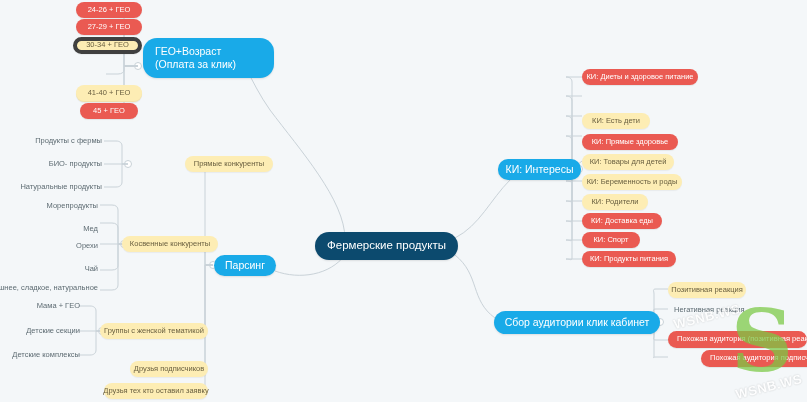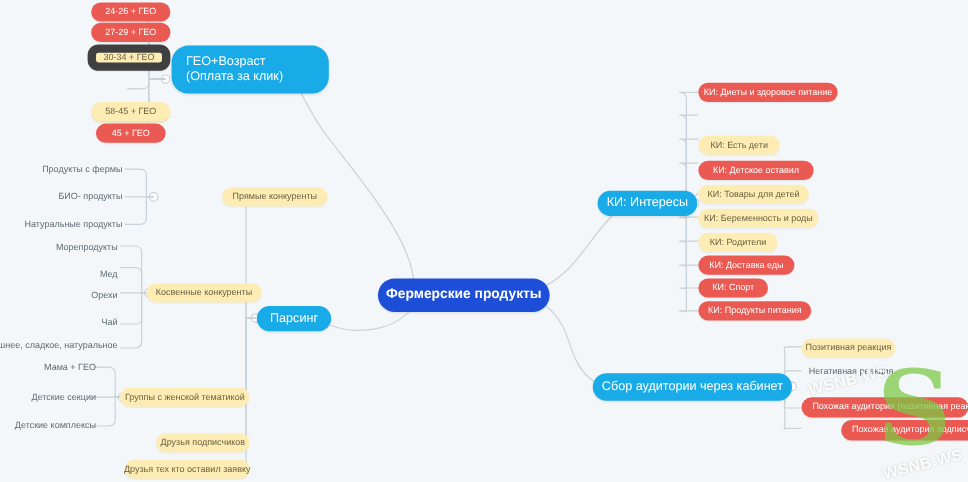--- a/index.html
+++ b/index.html
@@ -21,26 +21,25 @@
     white-space:nowrap;
     line-height:1.18;
     border-radius:11px;
     display:flex;
     align-items:center;
     justify-content:center;
     text-align:center;
   }
   
   .n-root{
-    background:#1d4ed8;color:#ffffff;
+    background:#0c4a6e;color:#ffffff;
     font-size:11.5px;
     padding:7px 15px;
     border-radius:16px;
     box-shadow:0 1px 2px rgba(0,0,0,.10);
-    font-weight:bold;
   }
   .n-blue{
     background:#19aae8;color:#ffffff;
     font-size:10.5px;
     padding:6px 13px;
     border-radius:14px;
     box-shadow:0 1px 2px rgba(0,0,0,.10);
   }
   .n-blue.multiline{white-space:normal;text-align:left;justify-content:flex-start;line-height:1.25;}
   .n-red{
@@ -61,21 +60,21 @@
     background:transparent;color:#5d6b72;
     font-size:7.5px;
     padding:3px 6px;
     border-radius:0;
   }
   .n-outline{
     background:#fdedb4;color:#6a6040;
     font-size:7.5px;
     padding:4px 9px;
     border-radius:9px;
-    border:7px solid #404040;
+    border:4px solid #404040;
     box-shadow:0 1px 1px rgba(0,0,0,.05);
   }
 
   
   .wm{position:absolute;pointer-events:none;user-select:none;}
   .wm-s{
     right:14px;bottom:18px;
     font-size:86px;font-weight:bold;
     color:#7ac943;opacity:.72;
     font-family:"DejaVu Serif",serif;
@@ -163,21 +162,21 @@
   </svg>
 
   <div class="node n-root" style="left:315px;top:232px;width:143px;height:28px;">Фермерские продукты</div>
 
   <div class="node n-blue multiline" style="left:143px;top:38px;width:131px;height:40px;padding:6px 12px;">ГЕО+Возраст (Оплата за клик)</div>
 
   <div class="node n-red" style="left:76px;top:2px;width:66px;height:16px;">24-26 + ГЕО</div>
   <div class="node n-red" style="left:76px;top:19px;width:66px;height:16px;">27-29 + ГЕО</div>
   <div class="node n-outline" style="left:73px;top:37px;width:69px;height:17px;">30-34 + ГЕО</div>
   <div class="node n-yellow" style="left:76px;top:58px;width:66px;height:16px;margin-top:28px;">35-40 + ГЕО</div>
-  <div class="node n-yellow" style="left:76px;top:85px;width:66px;height:16px;">58-45 + ГЕО</div>
+  <div class="node n-yellow" style="left:76px;top:85px;width:66px;height:16px;">41-40 + ГЕО</div>
   <div class="node n-red" style="left:80px;top:103px;width:58px;height:16px;">45 + ГЕО</div>
 
   <div class="node n-blue" style="left:214px;top:255px;width:62px;height:21px;">Парсинг</div>
 
   <div class="node n-yellow" style="left:140px;top:156px;width:88px;height:16px;margin-left:45px;">Прямые конкуренты</div>
   <div class="node n-plain" style="left:46px;top:134px;width:62px;height:14px;justify-content:flex-end;">Продукты с фермы</div>
   <div class="node n-plain" style="left:46px;top:157px;width:62px;height:14px;justify-content:flex-end;">БИО- продукты</div>
   <div class="node n-plain" style="left:32px;top:180px;width:76px;height:14px;justify-content:flex-end;">Натуральные продукты</div>
 
   <div class="node n-yellow" style="left:122px;top:236px;width:96px;height:16px;">Косвенные конкуренты</div>
@@ -189,33 +188,33 @@
 
   <div class="node n-yellow" style="left:100px;top:323px;width:108px;height:16px;">Группы с женской тематикой</div>
   <div class="node n-plain" style="left:38px;top:299px;width:48px;height:14px;justify-content:flex-end;">Мама + ГЕО</div>
   <div class="node n-plain" style="left:28px;top:324px;width:58px;height:14px;justify-content:flex-end;">Детские секции</div>
   <div class="node n-plain" style="left:22px;top:348px;width:64px;height:14px;justify-content:flex-end;">Детские комплексы</div>
 
   <div class="node n-yellow" style="left:130px;top:361px;width:78px;height:16px;">Друзья подписчиков</div>
 
   <div class="node n-yellow" style="left:104px;top:383px;width:104px;height:16px;">Друзья тех кто оставил заявку</div>
 
-  <div class="node n-blue" style="left:498px;top:159px;width:83px;height:21px;">КИ: Интересы</div>
+  <div class="node n-blue" style="left:498px;top:159px;width:83px;height:21px;border-radius:10px;">КИ: Интересы</div>
 
   <div class="node n-red" style="left:582px;top:69px;width:116px;height:16px;">КИ: Диеты и здоровое питание</div>
   <div class="node n-yellow" style="left:582px;top:113px;width:68px;height:16px;">КИ: Есть дети</div>
-  <div class="node n-red" style="left:582px;top:134px;width:96px;height:16px;">КИ: Детское оставил</div>
+  <div class="node n-red" style="left:582px;top:134px;width:96px;height:16px;">КИ: Прямые здоровье</div>
   <div class="node n-yellow" style="left:582px;top:154px;width:92px;height:16px;">КИ: Товары для детей</div>
   <div class="node n-yellow" style="left:582px;top:174px;width:100px;height:16px;">КИ: Беременность и роды</div>
   <div class="node n-yellow" style="left:582px;top:194px;width:66px;height:16px;">КИ: Родители</div>
   <div class="node n-red" style="left:582px;top:213px;width:80px;height:16px;">КИ: Доставка еды</div>
   <div class="node n-red" style="left:582px;top:232px;width:58px;height:16px;">КИ: Спорт</div>
   <div class="node n-red" style="left:582px;top:251px;width:94px;height:16px;">КИ: Продукты питания</div>
 
-  <div class="node n-blue" style="left:494px;top:311px;width:166px;height:23px;">Сбор аудитории через кабинет</div>
+  <div class="node n-blue" style="left:494px;top:311px;width:166px;height:23px;">Сбор аудитории клик кабинет</div>
 
   <div class="node n-yellow" style="left:668px;top:282px;width:78px;height:16px;">Позитивная реакция</div>
   <div class="node n-plain" style="left:668px;top:303px;width:78px;height:14px;justify-content:flex-start;">Негативная реакция</div>
   <div class="node n-red" style="left:668px;top:331px;width:139px;height:17px;justify-content:flex-start;overflow:hidden;">Похожая аудитория (позитивная реакция)</div>
   <div class="node n-red" style="left:701px;top:350px;width:139px;height:17px;justify-content:flex-start;overflow:hidden;">Похожая аудитория подписчиков</div>
 
   <div class="wm wm-s">S</div>
   <div class="wm wm-text">WSNB.WS</div>
   <div class="wm wm-text2">WSNB.WS</div>
 

